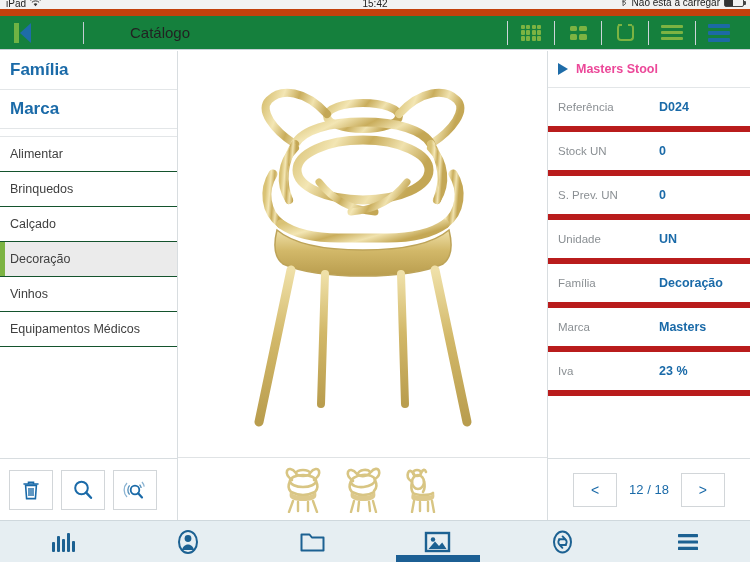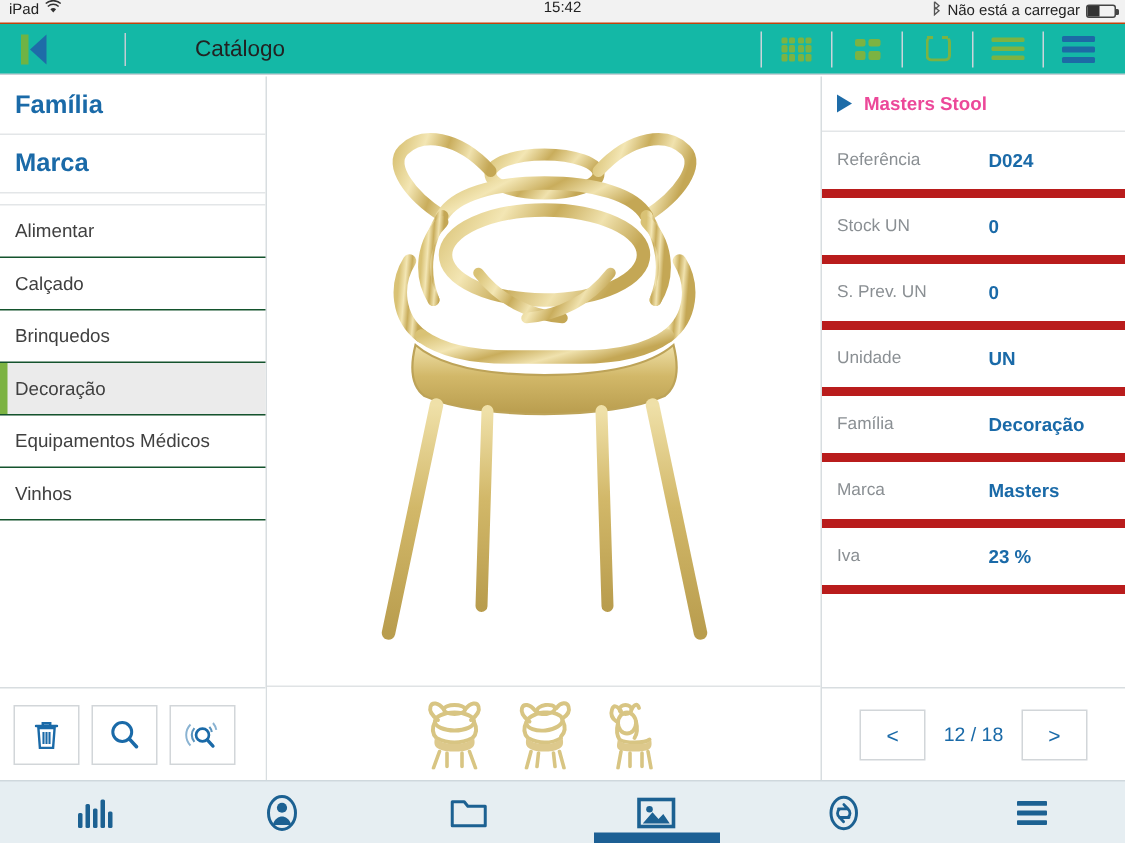--- a/index.html
+++ b/index.html
@@ -8,43 +8,43 @@
     font-family: "Liberation Sans", sans-serif;
     background: #ffffff;
     overflow: hidden;
   }
   .screen { position: relative; width: 750px; height: 562px; }
 
   
   .statusbar {
     height: 16px; width: 100%;
     background: #f2f2f2;
-    display: flex; align-items: flex-start;
+    display: flex; align-items: flex-end;
     font-size: 10px; color: #222;
     padding: 0 6px;
-    border-bottom: 1px solid #c2410c;
+    border-bottom: 7px solid #c2410c;
   }
   .sb-left { display: flex; align-items: center; gap: 4px; }
   .sb-center { position: absolute; left: 0; right: 0; text-align: center; font-size: 10px; }
   .sb-right { margin-left: auto; display: flex; align-items: center; gap: 4px; z-index: 2; }
   .wifi-ic, .bt-ic { display: inline-block; }
   .battery {
     width: 20px; height: 9px; border: 1px solid #444;
     border-radius: 2px; position: relative; display: inline-block;
   }
   .battery::after {
     content: ""; position: absolute; right: -3px; top: 2px;
     width: 2px; height: 4px; background: #444; border-radius: 0 1px 1px 0;
   }
   .battery i { display: block; height: 100%; background: #333; width: 42%; }
 
   
   .navbar {
     height: 34px; width: 100%;
-    background: #14b8a6;
+    background: #15803d;
     border-bottom: 1px solid #c8d0d6;
     display: flex; align-items: center;
     padding: 0 8px;
     gap: 36px;
   }
   .back-btn { display: flex; align-items: center; gap: 0px; padding: 0 6px; cursor: pointer; }
   .back-bar { width: 5px; height: 20px; background: #6fb344; }
   .back-tri {
     width: 0; height: 0; margin-left: 1px;
     border-top: 10px solid transparent;
@@ -249,25 +249,25 @@
   </div>
 
   <div class="body-area">
 
     <div class="sidebar">
       <div class="side-head">Família</div>
       <div class="side-head">Marca</div>
       <div class="side-gap"></div>
 
       <div class="side-item">Alimentar</div>
+      <div class="side-item">Brinquedos</div>
       <div class="side-item">Calçado</div>
-      <div class="side-item">Brinquedos</div>
       <div class="side-item sel">Decoração</div>
+      <div class="side-item">Vinhos</div>
       <div class="side-item">Equipamentos Médicos</div>
-      <div class="side-item">Vinhos</div>
 
       <div class="side-bottom">
         <div class="act-btn">
           <svg width="20" height="22" viewBox="0 0 20 22">
             <path d="M3 5h14M7.5 5V3.2h5V5" stroke="#1a6aa8" stroke-width="1.6" fill="none" stroke-linecap="round"></path>
             <path d="M4.6 6.4h10.8l-1 13.2H5.6z" stroke="#1a6aa8" stroke-width="1.6" fill="none"></path>
             <path d="M8 9v8M12 9v8M10 9v8" stroke="#1a6aa8" stroke-width="1.4"></path>
           </svg>
         </div>
         <div class="act-btn">

